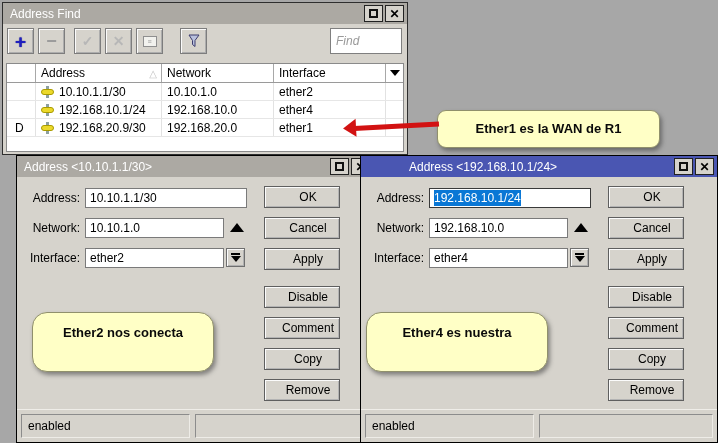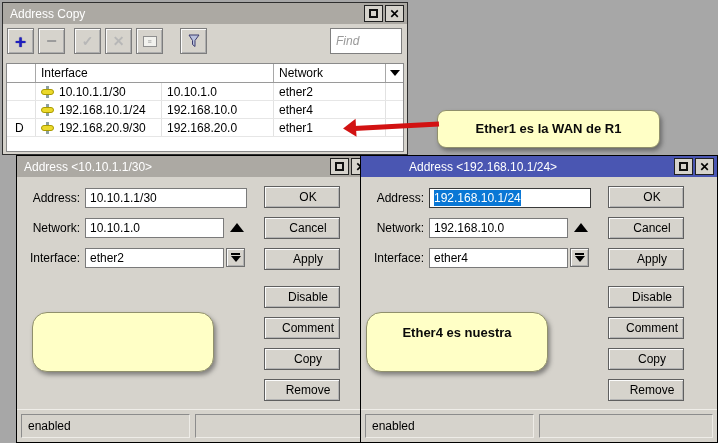--- a/index.html
+++ b/index.html
@@ -92,21 +92,21 @@
     transform:rotate(-3deg); }
   #red-arrow .shaft { position:absolute; left:11px; top:7px; right:0; height:5px; background:#d21212; }
   #red-arrow .head { position:absolute; left:0; top:0; width:0; height:0;
     border-top:9px solid transparent; border-bottom:9px solid transparent; border-right:13px solid #d21212; }
 </style>
 </head>
 <body>
 
 <div class="window" id="address-list">
   <div class="titlebar inactive">
-    <span class="ttl">Address Copy</span>
+    <span class="ttl">Address Find</span>
     <span class="tb-btn">
         <span class="max-glyph"></span>
       </span>
     <span class="tb-btn">
         <span class="x-glyph">✕</span>
       </span>
   </div>
   <div class="toolbar">
     <span class="tool-btn" style="margin-left:2px">
         <span class="plus-ic">+</span>
@@ -126,25 +126,29 @@
     <span class="tool-btn biggap">
       <svg width="16" height="16">
         <path d="M3 2 h10 l-4 5.5 v6 l-2.5 -2 v-4 z" fill="#b9c1dd" stroke="#3c3c6e" stroke-width="1"></path>
       </svg>
     </span>
     <input id="find-input" type="text" placeholder="Find" style="">
   </div>
   <div class="table">
     <div class="thead">
       <span class="th c-flag"></span>
+      <span class="th c-addr">
+        <span>Address</span>
+        <span class="sort-tri">△</span>
+      </span>
+      <span class="th c-net">
+          <span>Network</span>
+        </span>
       <span class="th c-if">
           <span>Interface</span>
-        </span>
-      <span class="th c-net">
-          <span>Network</span>
         </span>
       <span class="th c-dd">
           <span class="dd-tri"></span>
         </span>
     </div>
     <div class="trow">
       <span class="td c-flag"></span>
       <span class="td c-addr">
         <span class="addr-ic">
             <span class="stem"></span>
@@ -250,20 +254,21 @@
   <div class="statusbar">
     <span class="spanel sp1">enabled</span>
     <span class="spanel sp2"></span>
   </div>
 </div>
 
 <div class="callout" id="callout-wan">
   <span>Ether1 es la WAN de R1</span>
 </div>
 <div class="callout" id="callout-r3">
+  <div>Ether2 nos conecta</div>
 </div>
 <div class="callout" id="callout-lan">
   <div>Ether4 es nuestra</div>
 </div>
 <div id="red-arrow">
   <span class="shaft"></span>
   <span class="head"></span>
 </div>
 
 </body></html>

